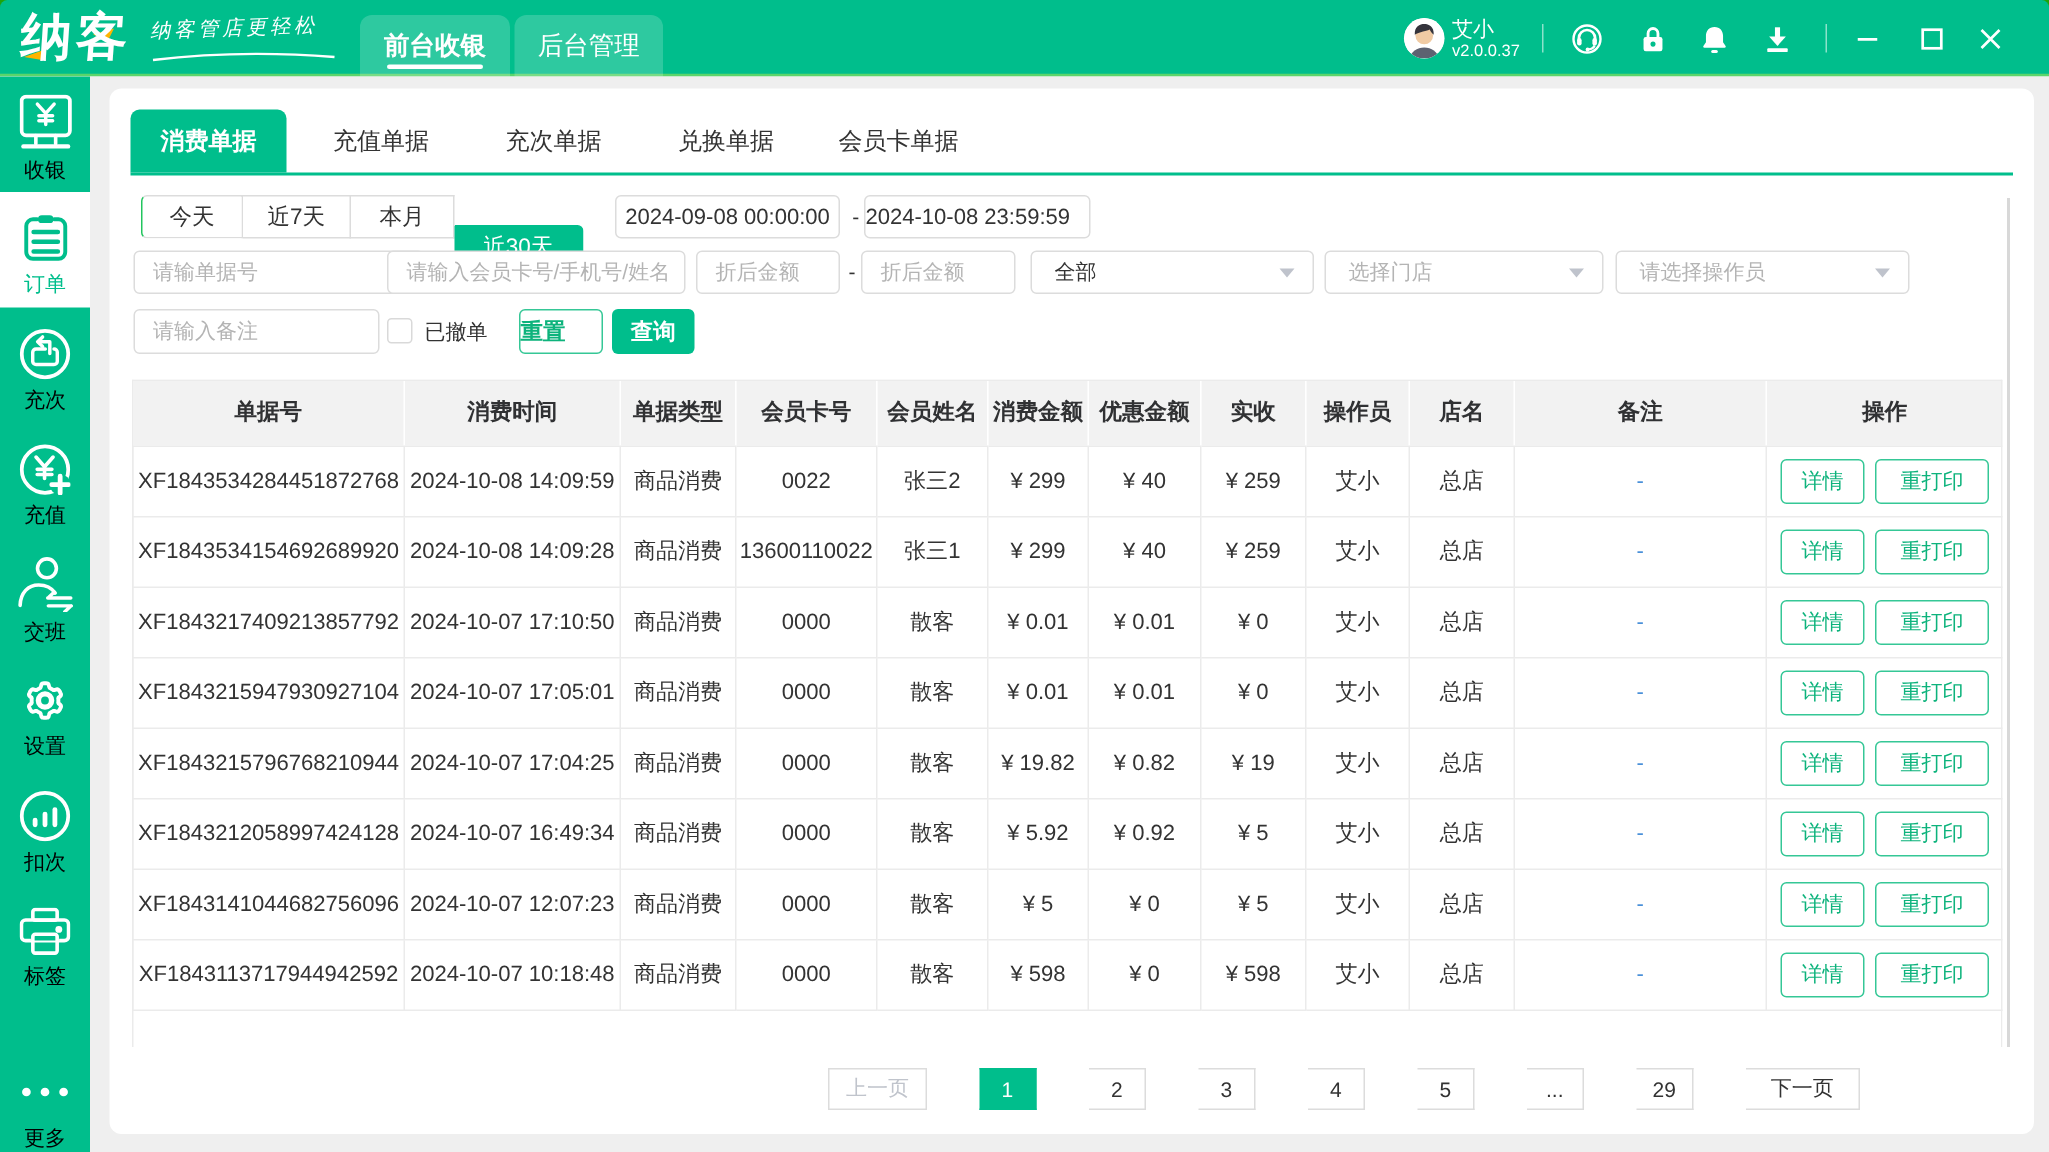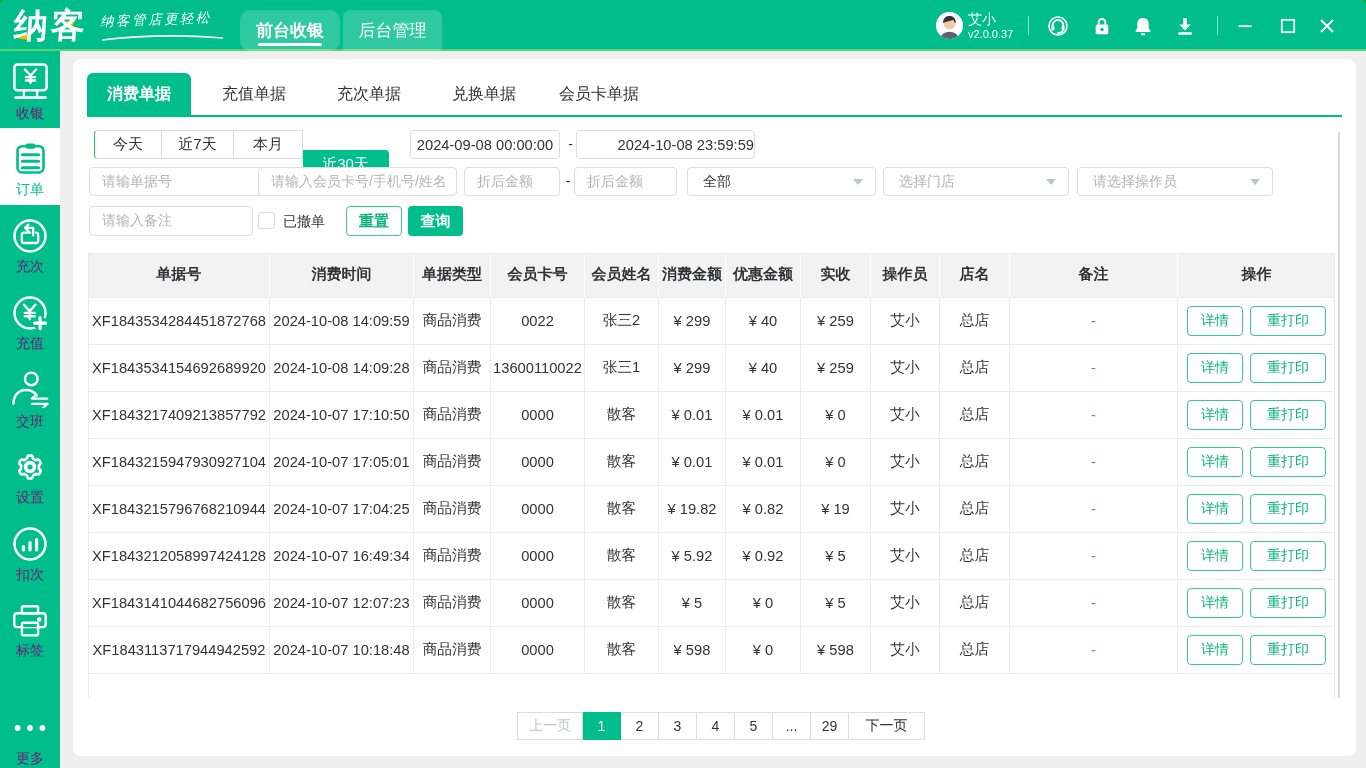--- a/index.html
+++ b/index.html
@@ -16,39 +16,39 @@
   .slogan-wrap { position:absolute; left:100px; top:10px; width:130px; height:34px; }
   .slogan { color:#fff; font-size:13.5px; font-style:italic; letter-spacing:2.5px;
     white-space:nowrap; transform:rotate(-2deg); display:inline-block; }
   .slogan-swoosh { position:absolute; left:0px; top:22px; }
 
   .topnav { position:absolute; top:10px; height:41px; display:flex; align-items:center;
     justify-content:center; background:rgba(255,255,255,0.18); border-radius:8px 8px 0 0;
     color:#fff; font-size:17px; }
   .topnav.first { left:240px; width:100px; }
   .topnav.second { left:343px; width:99px; }
-  .topnav.active { font-weight:bold;border-radius:10px; }
+  .topnav.active { font-weight:bold; }
   .topnav.active::after { content:""; position:absolute; left:18px; right:18px; bottom:5px;
     height:3px; background:#fff; border-radius:2px; }
 
   .userbox { position:absolute; left:936px; top:12px; display:flex; }
   .avatar { width:27px; height:27px; border-radius:50%; overflow:hidden; background:#fff; }
   .username { position:absolute; left:32px; top:-1px; color:#fff; font-size:14px; white-space:nowrap; }
   .userver { position:absolute; left:32px; top:16px; color:#fff; font-size:11px; white-space:nowrap; }
   .tb-divider { position:absolute; top:16px; width:1px; height:19px; background:rgba(255,255,255,0.55); }
   .tb-icon { position:absolute; top:15px; width:22px; height:22px; display:flex;
     align-items:center; justify-content:center; }
   .winctl { position:absolute; top:17px; width:18px; height:18px; display:flex;
     align-items:center; justify-content:center; }
 
   
   .sidebar { position:absolute; left:0; top:51px; width:60px; height:717px;
     background:#00BE8C; display:flex; flex-direction:column; z-index:4; }
   .sb-item { width:60px; height:77px; display:flex; flex-direction:column; align-items:center;
-    justify-content:center; padding-top:7px; color:#701a75; --bg:#00BE8C; }
+    justify-content:center; padding-top:7px; color:#000000; --bg:#00BE8C; }
   .sb-item .sb-label { font-size:14px; margin-top:5px; }
   .sb-item svg { display:block; }
   .sb-item.active { background:#fff; color:#00BE8C; --bg:#ffffff; }
   .sb-item.active svg * { stroke:#00BE8C; }
   .sb-item.active svg .f { fill:#00BE8C; stroke:none; }
   .sb-item svg .f { fill:#fff; stroke:none; }
   .sb-item svg .bgf { fill:var(--bg); stroke:none; }
   .sb-more { margin-top:auto; height:64px; }
 
   
@@ -73,21 +73,21 @@
   .quick .q:first-child { border-left:1px solid #22c55e; border-radius:4px 0 0 4px; }
   .quick .q:last-child { border-radius:0 4px 4px 0;margin-top:20px; }
   .quick .q.active { background:#00BE8C; border-color:#00BE8C; color:#fff; }
   [data-name="date-from-input"], [data-name="date-to-input"] { font-size:14.7px; }
   .sep { position:absolute; top:71px; height:29px; line-height:29px; font-size:14px; color:#333; }
   .selbox { justify-content:space-between; padding:0 12px 0 15px; }
   .selbox .caret { width:0; height:0; border-left:5px solid transparent;
     border-right:5px solid transparent; border-top:6px solid #BFC3CC; }
   .btn-reset { position:absolute; left:273px; top:147px; width:56px; height:30px; background:#fff;
     border:1px solid #35C796; border-radius:4px; color:#0DB37C; font-size:15px; font-weight:bold;
-    display:flex; align-items:center; justify-content:center; }
+    display:flex; align-items:center; }
   .btn-search { position:absolute; left:335px; top:147px; width:55px; height:30px; background:#00BE8C;
     border-radius:4px; color:#fff; font-size:15px; font-weight:bold;
     display:flex; align-items:center; justify-content:center;text-align:center; }
   .checkbox { position:absolute; left:185px; top:153px; width:17px; height:17px; background:#fff;
     border:1px solid #D9D9D9; border-radius:3px; }
   .checkbox-label { position:absolute; left:210px; top:147px; height:30px; line-height:30px;
     font-size:14px; color:#333; }
 
   
   .tablebox { position:absolute; left:15px; top:194px; width:1247px; height:445px; overflow:hidden; }
@@ -104,21 +104,21 @@
   .rowbtn { display:inline-flex; align-items:center; justify-content:center; height:30px;
     border:1px solid #35C796; border-radius:4px; color:#0DB37C; font-size:14px; background:#fff; }
   .rowbtn.detail { width:56px; margin-right:7px; }
   .rowbtn.reprint { width:76px; }
 
   .vscroll { position:absolute; left:1265px; top:73px; width:2px; height:566px; background:#D8D8D8; }
 
   
   .pager { position:absolute; left:444px; top:653px; height:28px; display:flex; }
   .pager .pg { height:28px; border:1px solid #DCDCDC; border-left:none; background:#fff;
-    display:flex; align-items:center; justify-content:center; font-size:14px; color:#333; }
+    display:flex; align-items:center; justify-content:center; font-size:14px; color:#333;margin-left:35px; }
   .pager .pg:first-child { border-left:1px solid #DCDCDC; }
   .pager .pg.prev { width:66px; color:#C0C4CC; }
   .pager .pg.num { width:38px; }
   .pager .pg.next { width:76px; }
   .pager .pg.active { background:#00BE8C; border-color:#00BE8C; color:#fff; }
 </style>
 </head>
 <body>
 <div style="position:absolute;left:0;top:0;width:7px;height:7px;background:#1FA30B;z-index:1" data-name="window-corner-backdrop-left"></div>
 <div style="position:absolute;right:0;top:0;width:7px;height:7px;background:#1FA30B;z-index:1" data-name="window-corner-backdrop-right"></div>
@@ -337,21 +337,21 @@
           <span>本月</span>
         </div>
       <div class="q active" style="width:86px" data-name="quick-range-30days">
           <span>近30天</span>
         </div>
     </div>
     <div class="fctl" style="left:337px; top:71px; width:150px; justify-content:center" data-name="date-from-input">
       <span>2024-09-08 00:00:00</span>
     </div>
     <div class="sep" style="left:492px; width:11px; text-align:center" data-name="date-range-separator">-</div>
-    <div class="fctl" style="left:503px; top:71px; width:179px; justify-content:flex-end" data-name="date-to-input">
+    <div class="fctl" style="left:503px; top:71px; width:151px; justify-content:flex-start" data-name="date-to-input">
       <span>2024-10-08 23:59:59</span>
     </div>
 
     <div class="fctl" style="left:16px; top:108px; width:194px; padding-left:12px" data-name="order-no-input">
       <span class="ph">请输单据号</span>
     </div>
     <div class="fctl" style="left:185px; top:108px; width:199px; padding-left:12px" data-name="member-search-input">
       <span class="ph">请输入会员卡号/手机号/姓名</span>
     </div>
     <div class="fctl" style="left:391px; top:108px; width:96px; padding-left:12px" data-name="amount-min-input">

